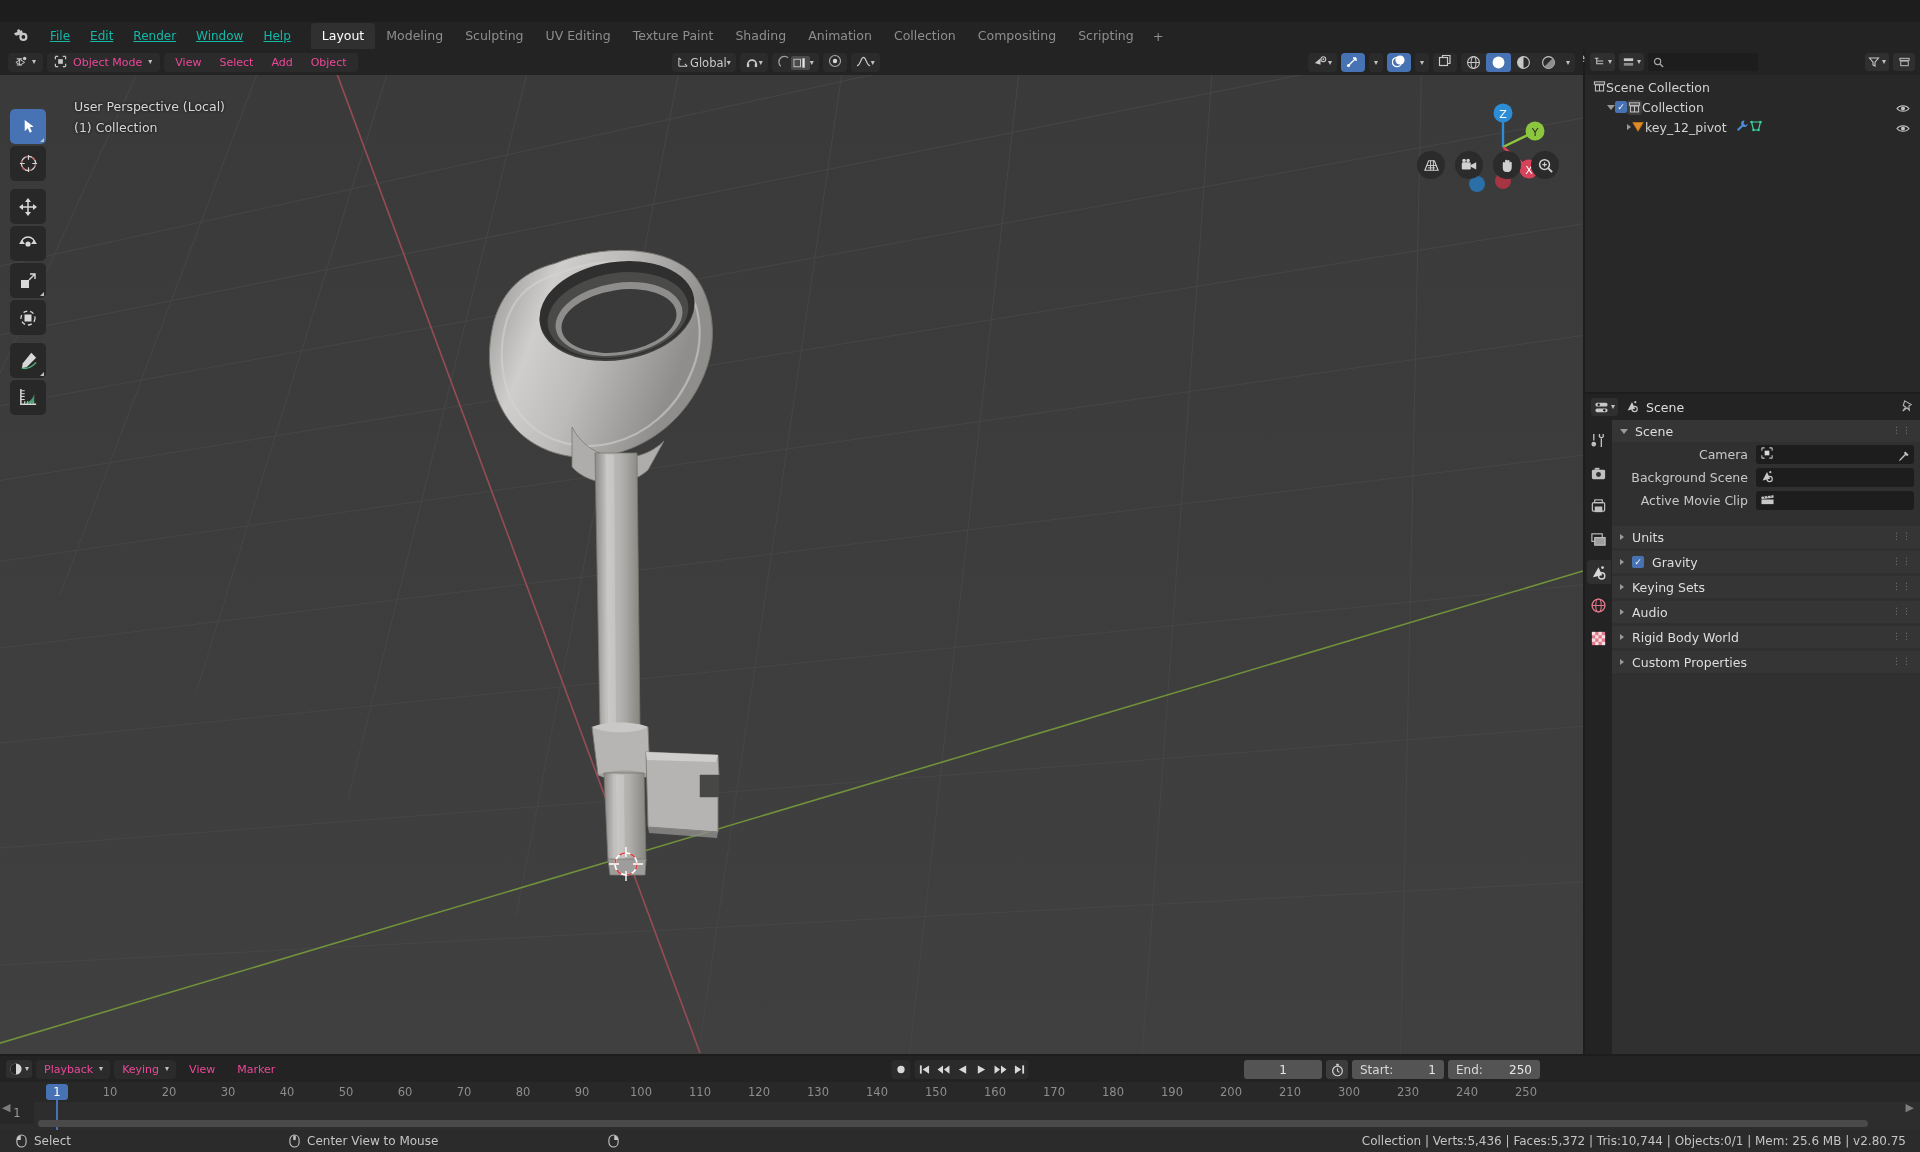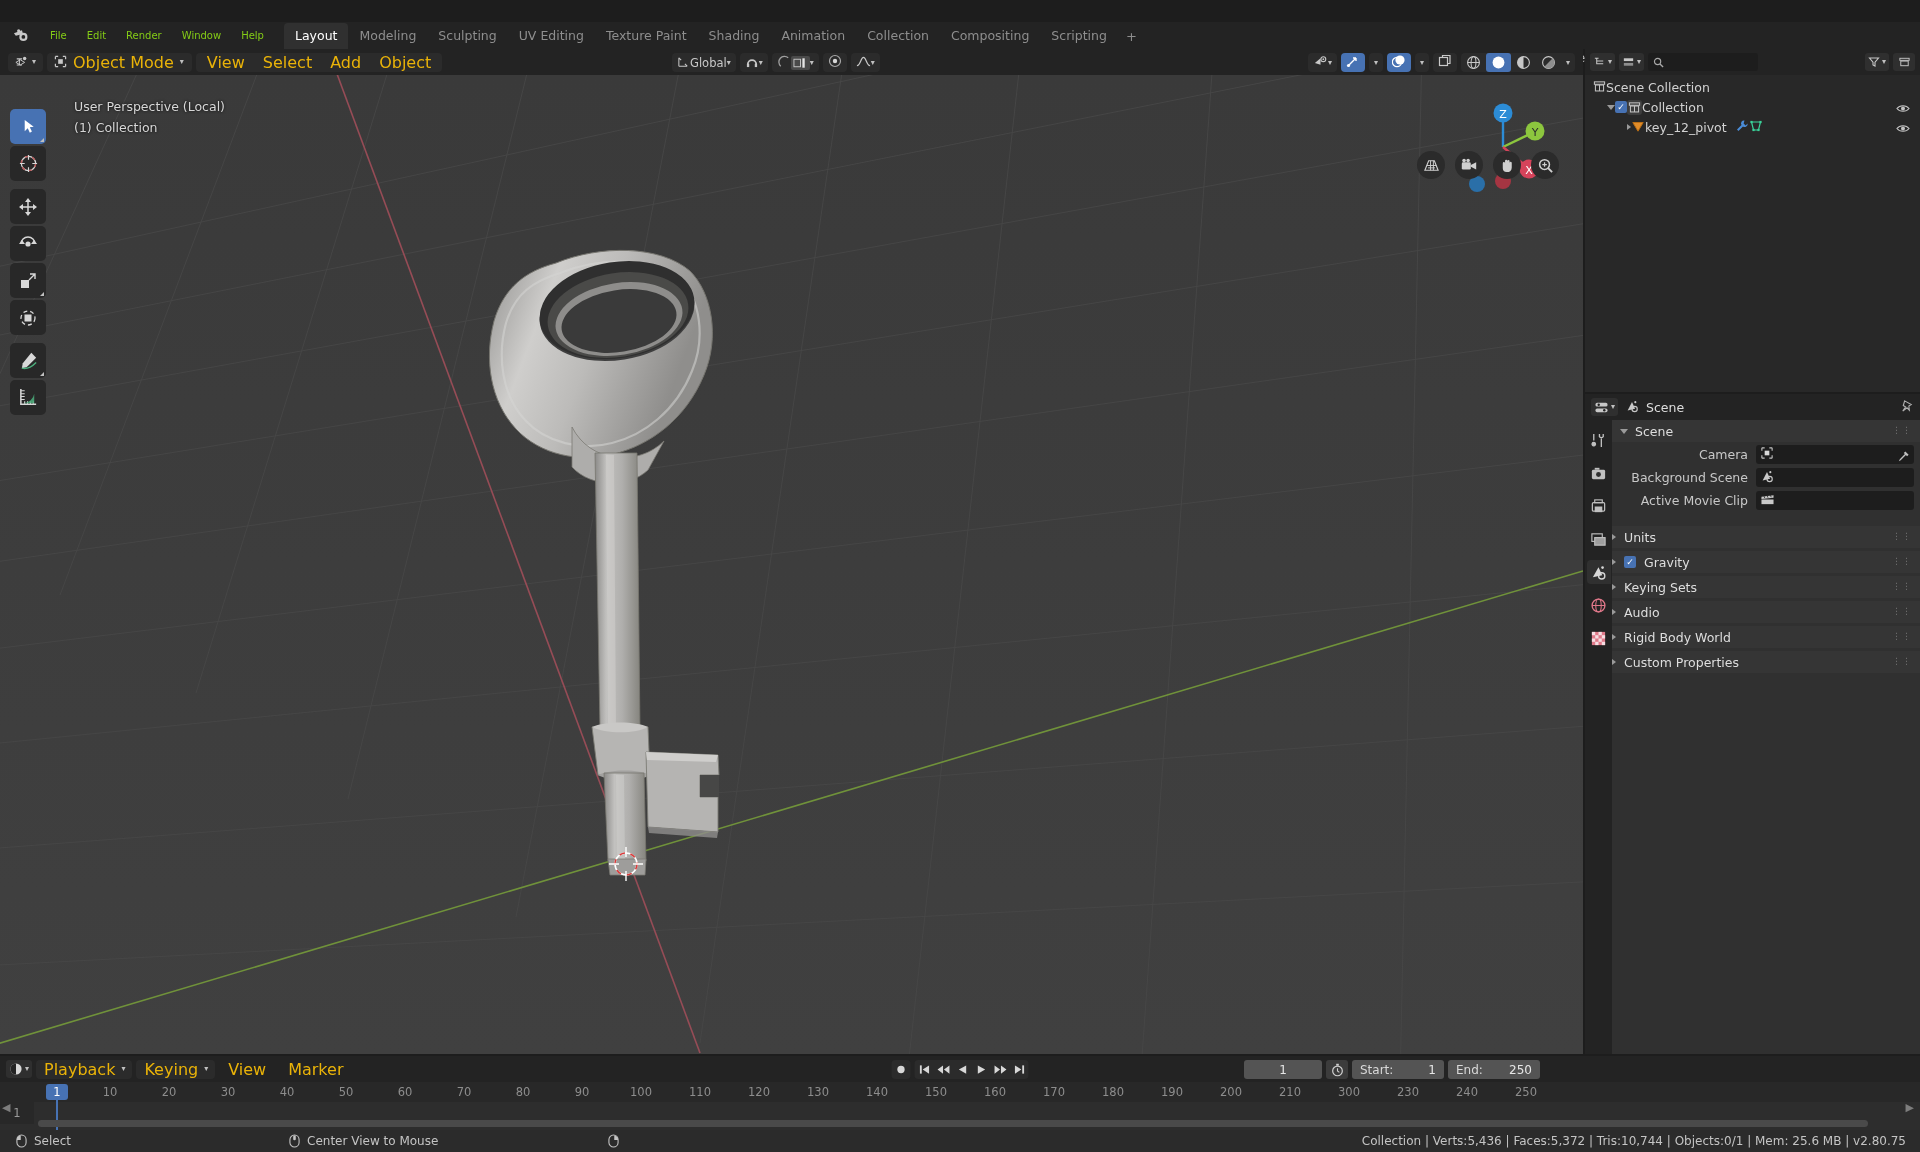--- a/index.html
+++ b/index.html
@@ -29,22 +29,23 @@
   }
 
   
   .topbar {
     position: absolute; left: 0; top: 22px; width: 1920px; height: 27px;
     background: #232323; display: flex; align-items: center;
   }
   .blender-logo { width: 30px; display:flex; align-items:center; justify-content:center; margin-left:6px;}
   .menu { display: flex; align-items: center; margin-left: 4px; }
   .menu > div {
-    color: #84cc16; font-size: 10px; padding: 3px 10px; border-radius: 3px;
+    color: #14b8a6; font-size: 12px; padding: 3px 10px; border-radius: 3px;
     white-space: nowrap;
+    text-decoration: underline;
   }
   .tabs { display: flex; align-items: flex-end; height: 27px; margin-left: 10px; }
   .tab {
     color: #8e8e8e; font-size: 12.5px; padding: 5px 11px 6px 11px;
     border-radius: 4px 4px 0 0; white-space: nowrap; background: transparent;
   }
   .tab.active { color: #ffffff; background: #303030; }
   .tab.plus { color: #8e8e8e; font-size: 13px; padding: 5px 8px; }
 
   .topbar-right {
@@ -69,21 +70,21 @@
   }
   .vp-header {
     position: absolute; left: 0; top: 0; width: 1583px; height: 26px;
     background: #232323; display: flex; align-items: center; padding-left: 8px; gap: 4px;
   }
   .vp-grp {
     display: flex; align-items: center; background: #2b2b2b; border-radius: 4px;
     height: 19px; padding: 0 2px;
   }
   .vp-btn {
-    color: #eab308; font-size: 16px; padding: 2px 9px; border-radius: 3px; white-space: nowrap;
+    color: #ec4899; font-size: 11px; padding: 2px 9px; border-radius: 3px; white-space: nowrap;
   }
   .vp-seg {
     display: flex; align-items: center; height: 19px; padding: 0 5px; 
     background: #2b2b2b; border-radius: 4px;
   }
   .vp-seg.blue { background: #4772b3; }
   .chev { color: #c0c0c0; font-size: 8px; line-height: 1; }
 
   .vp-canvas {
     position: absolute; left: 0; top: 26px; width: 1583px; height: 979px;
@@ -184,21 +185,21 @@
   .prop-label {
     width: 138px; text-align: right; color: #c8c8c8; font-size: 12.5px; padding-right: 8px;
   }
   .prop-field {
     flex: 1; height: 19px; background: #1d1d1d; border-radius: 3px;
     display: flex; align-items: center; padding: 0 4px; gap: 5px; position: relative;
   }
   .prop-field .fval { color: #d0d0d0; font-size: 12px; }
   .eyedrop { position: absolute; right: 4px; top: 3px; }
   .collapsed-row {
-    height: 22px; display: flex; align-items: center; gap: 8px; padding-left: 0;
+    height: 22px; display: flex; align-items: center; gap: 8px; padding-left: 8px;
     background: #353535; margin-top: 3px; position: relative;
   }
   .collapsed-row .ctxt { color: #dedede; font-size: 12.5px; }
 
   
   .timeline {
     position: absolute; left: 0; top: 1056px; width: 1920px; height: 74px;
     background: #282828;
   }
   .tl-header {

